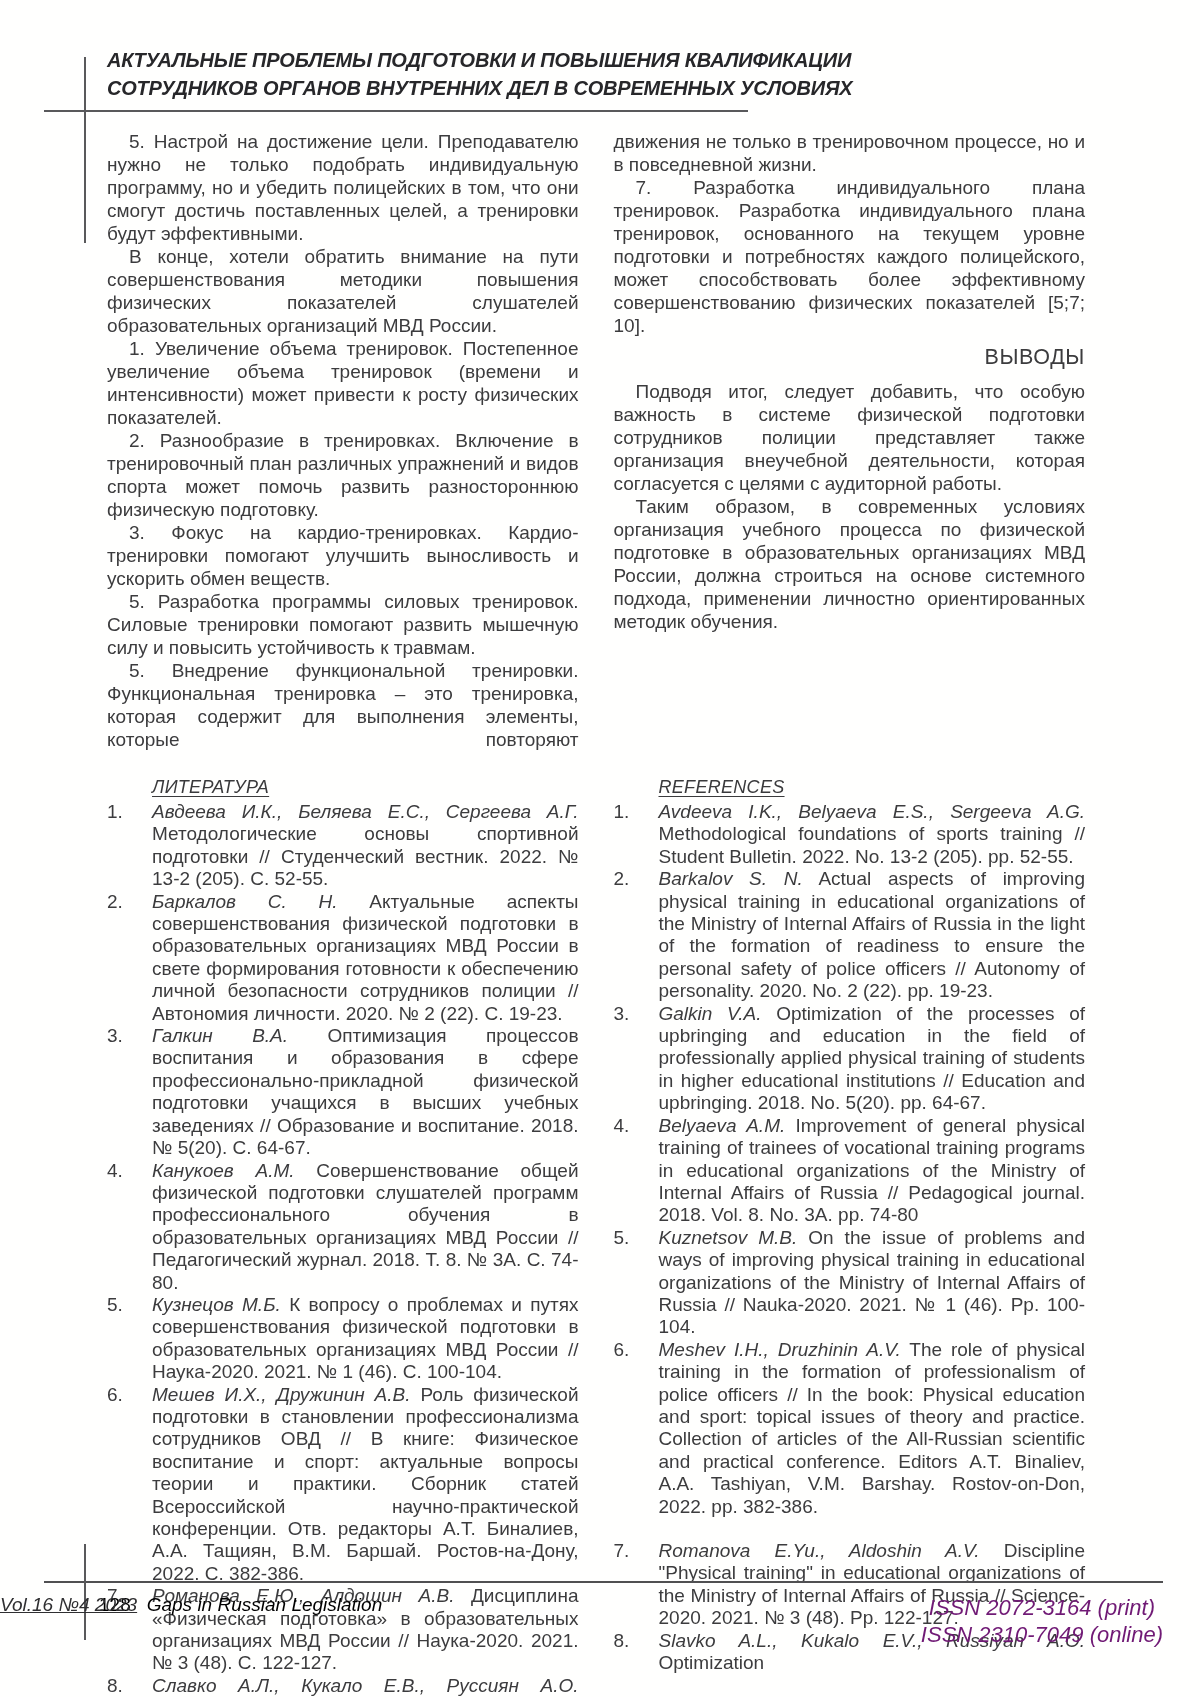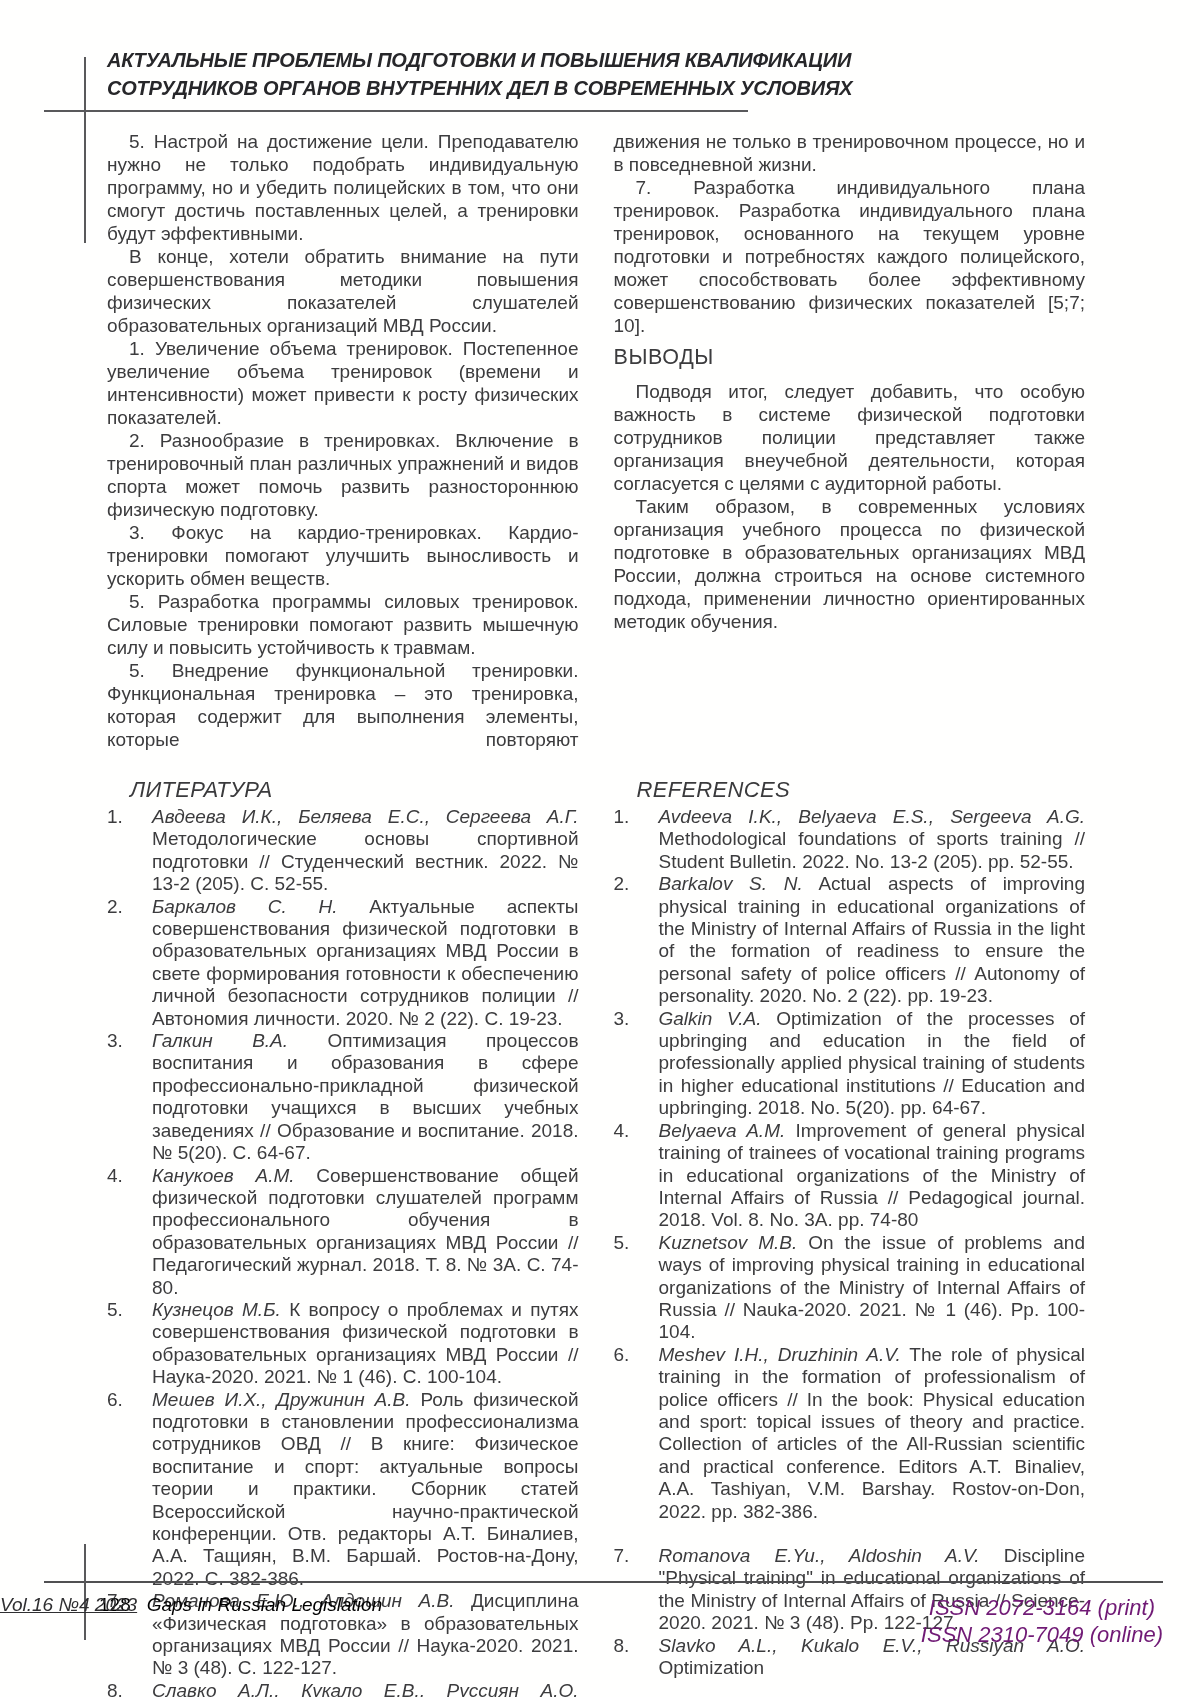--- a/index.html
+++ b/index.html
@@ -23,27 +23,27 @@
   .cols { display:flex; gap:35px; align-items:flex-start; }
   .col  { width:471.5px; }
 
   .bodytext { font-size:19px; line-height:23px; text-align:justify; color:#3c3c3e; }
   p.para { margin:0; text-indent:22px; }
   p.noindent { text-indent:0; }
   p.spread { text-align-last:justify; }
 
   .conclusions-heading {
     font-size:21.5px; letter-spacing:0.6px; color:#3c3c3e;
-    margin:9px 0 11px 0; font-weight:normal; text-align:left;
+    margin:9px 0 11px 0; font-weight:normal; text-align:right;
   }
 
   .refs-row { margin-top:26px; }
   .ref-head {
-    font-style:italic; text-underline-offset:3px;
-    font-size:22px; margin:0 0 3px 23px; letter-spacing:0.3px; color:#3a3a3c;
+    font-style:italic; text-decoration:underline; text-underline-offset:3px;
+    font-size:18px; margin:0 0 3px 45px; letter-spacing:0.3px; color:#3a3a3c;
   }
   .ref-list { margin:0; padding:0; list-style:none;
     font-size:19px; line-height:22.4px; text-align:justify; color:#3c3c3e; }
   .ref-item { position:relative; padding-left:45px; margin:0; }
   .ref-num  { position:absolute; left:0; top:0; font-style:normal; }
   .ref-authors { font-style:italic; }
   .gap-above { margin-top:22px; }
   .ref-item.spread { text-align-last:justify; }
 
   .footer-left  { position:absolute; left:99px; top:1594px; font-size:19px; color:#000000; white-space:nowrap; }

